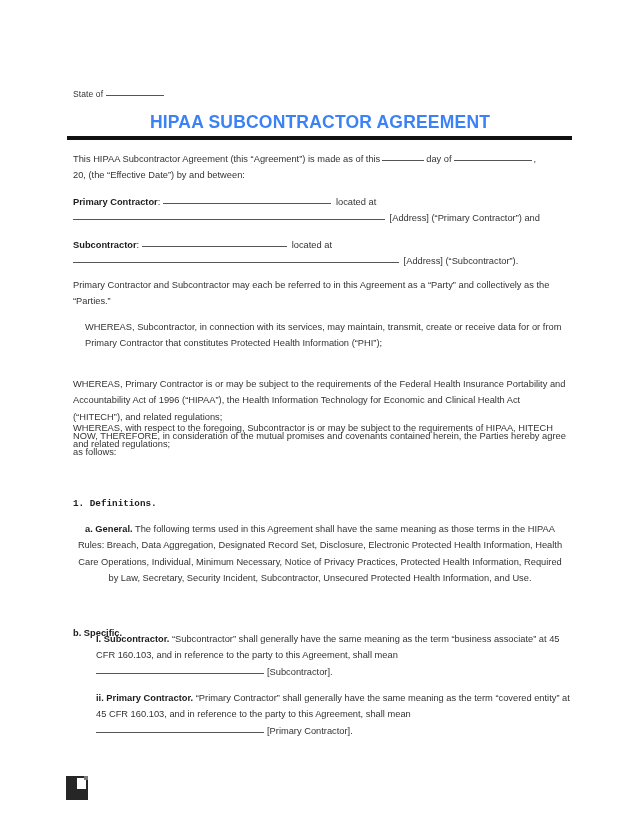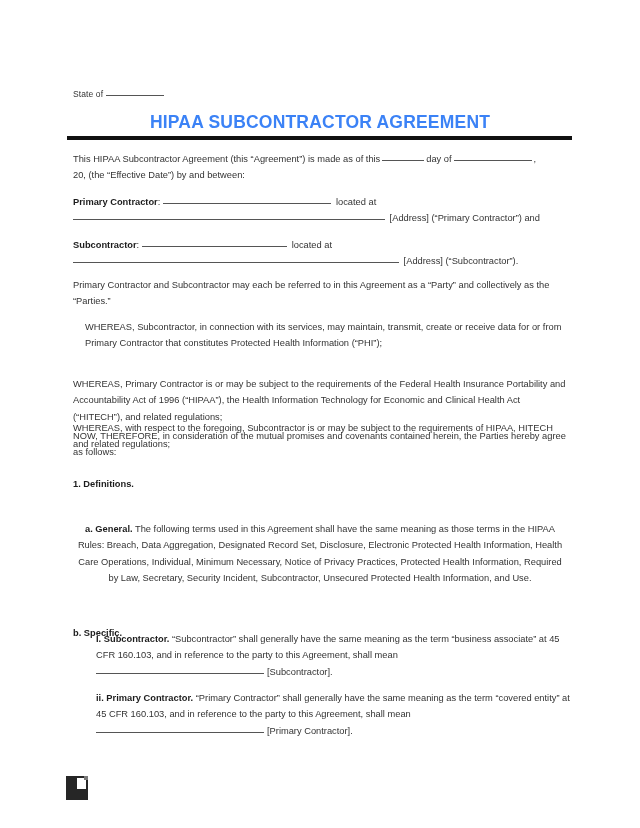--- a/index.html
+++ b/index.html
@@ -154,21 +154,21 @@
   <div class="p" style="top:277px;">Primary Contractor and Subcontractor may each be referred to in this Agreement as a “Party” and collectively as the “Parties.”</div>
 
   <div class="p" style="top:319px;margin-left:12px;">WHEREAS, Subcontractor, in connection with its services, may maintain, transmit, create or receive data for or from Primary Contractor that constitutes Protected Health Information (“PHI”);</div>
 
   <div class="p" style="top:361px;margin-top:15px;">WHEREAS, Primary Contractor is or may be subject to the requirements of the Federal Health Insurance Portability and Accountability Act of 1996 (“HIPAA”), the Health Information Technology for Economic and Clinical Health Act (“HITECH”), and related regulations;</div>
 
   <div class="p" style="top:412px;margin-top:8px;">WHEREAS, with respect to the foregoing, Subcontractor is or may be subject to the requirements of HIPAA, HITECH and related regulations;</div>
 
   <div class="p" style="top:428px;">NOW, THEREFORE, in consideration of the mutual promises and covenants contained herein, the Parties hereby agree as follows:</div>
 
-  <div class="p" style="top:476px;">
+  <div class="p" style="top:496px;font-family:Liberation Mono, monospace;">
     <b>1. Definitions.</b>
   </div>
 
   <div class="p" style="top:521px;text-align:center;">
     <b>a. General.</b> <span>The following terms used in this Agreement shall have the same meaning as those terms in the HIPAA Rules: Breach, Data Aggregation, Designated Record Set, Disclosure, Electronic Protected Health Information, Health Care Operations, Individual, Minimum Necessary, Notice of Privacy Practices, Protected Health Information, Required by Law, Secretary, Security Incident, Subcontractor, Unsecured Protected Health Information, and Use.</span>
   </div>
 
   <div class="p" style="top:604px;margin-top:21px;">
     <b>b. Specific.</b>
   </div>

